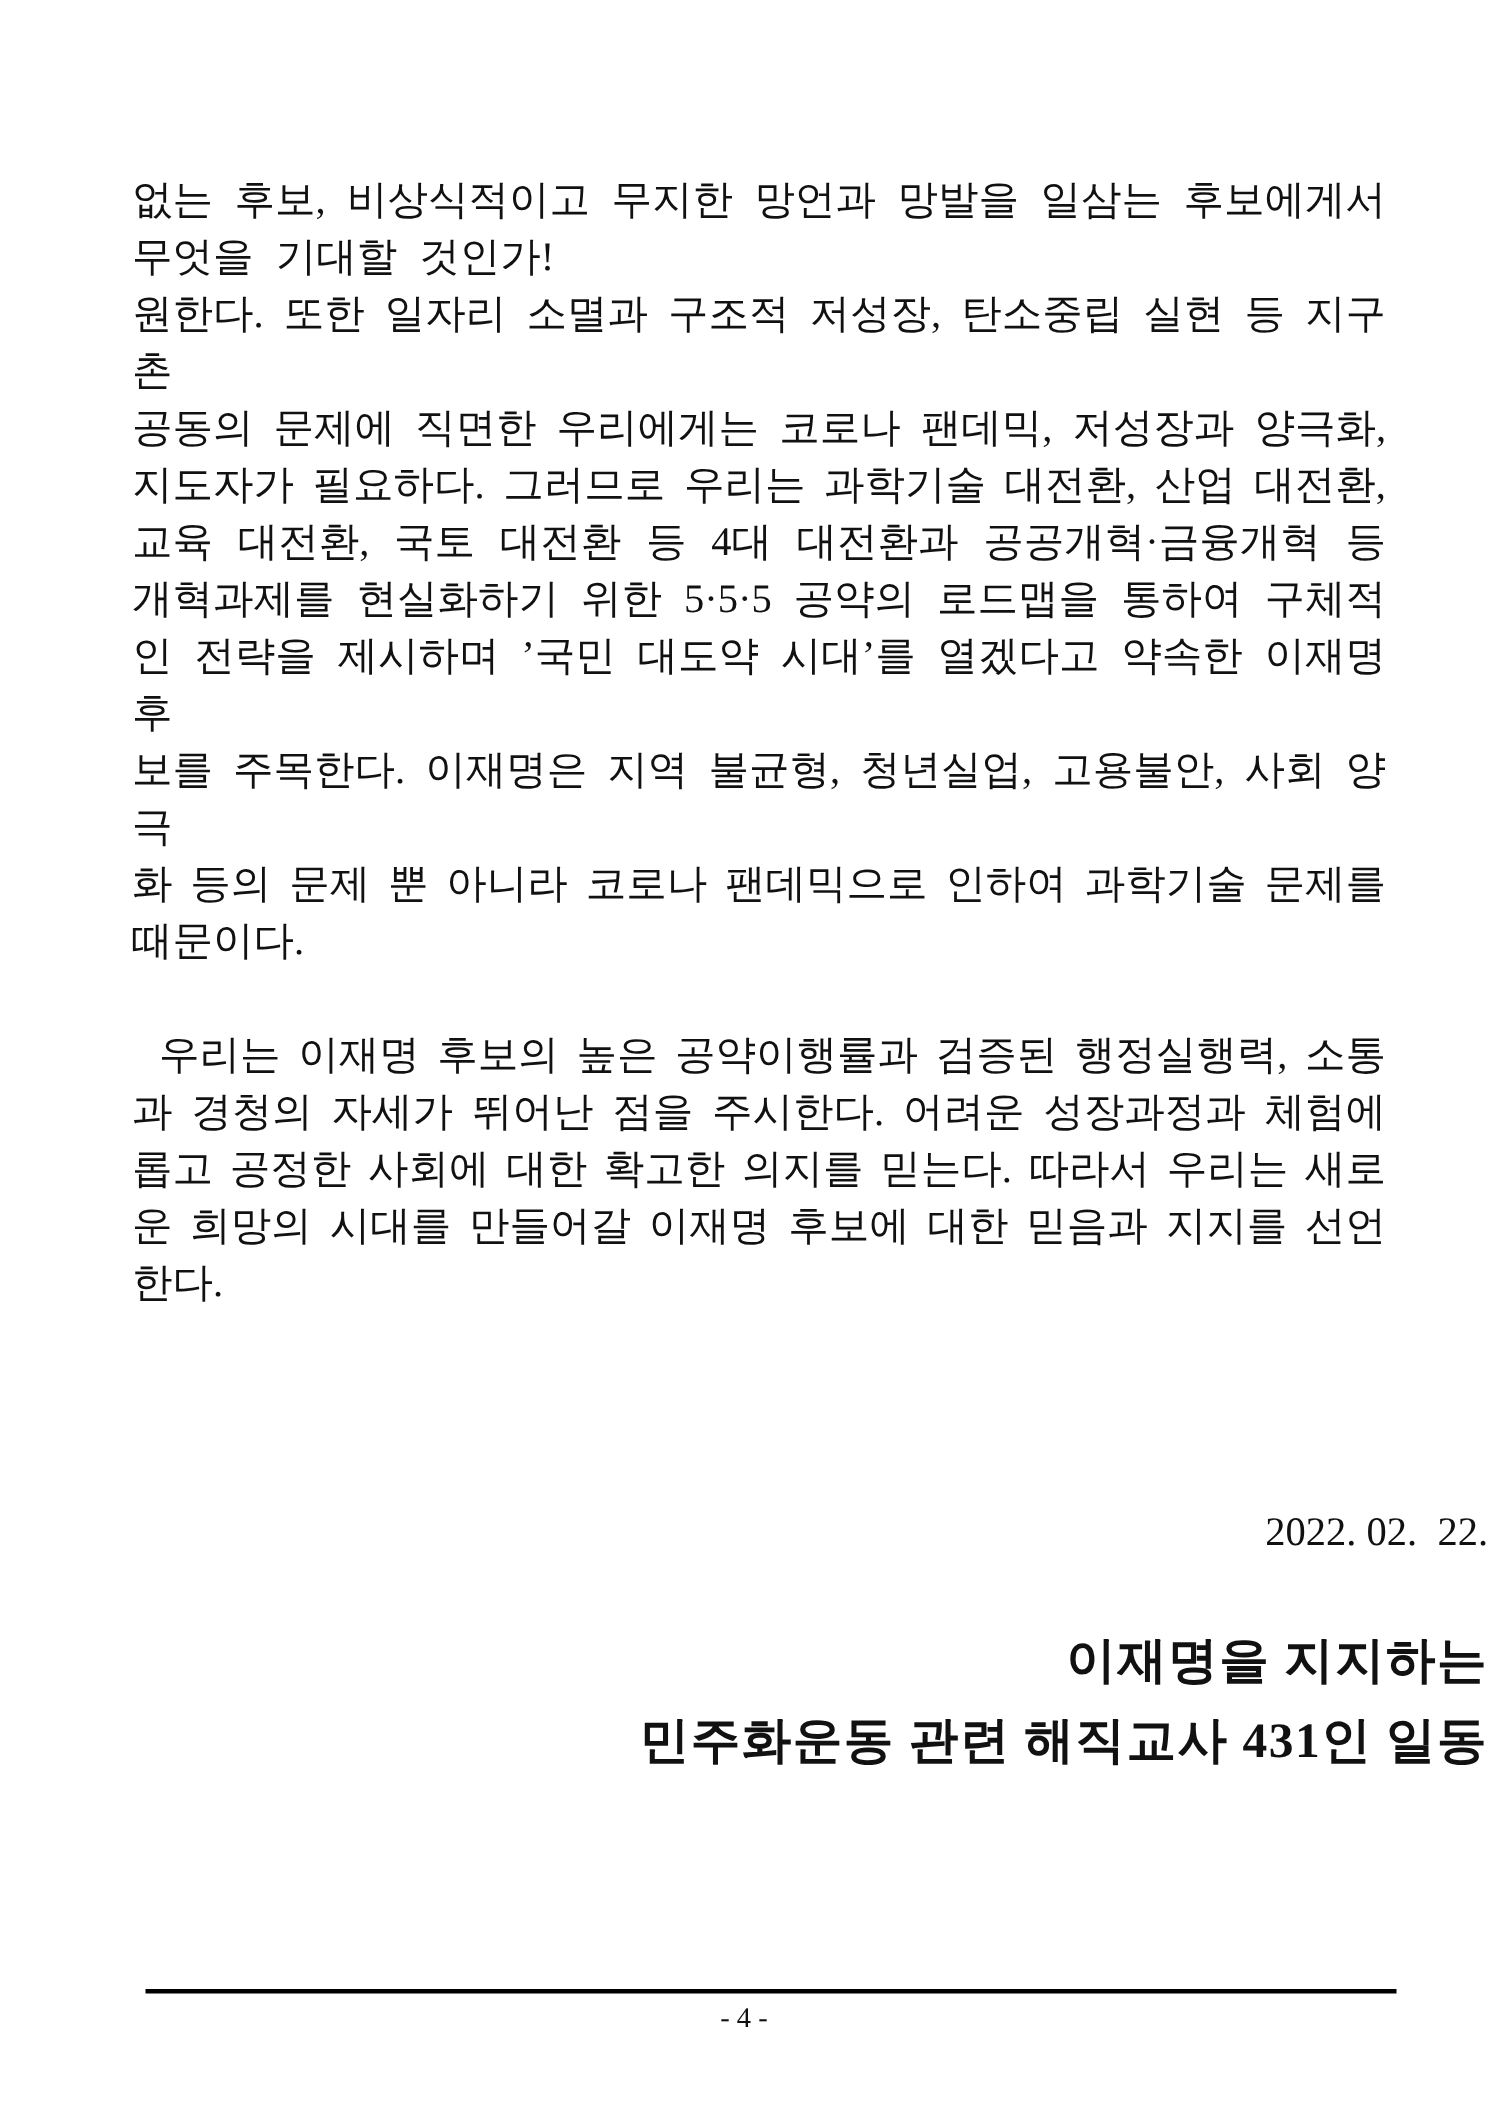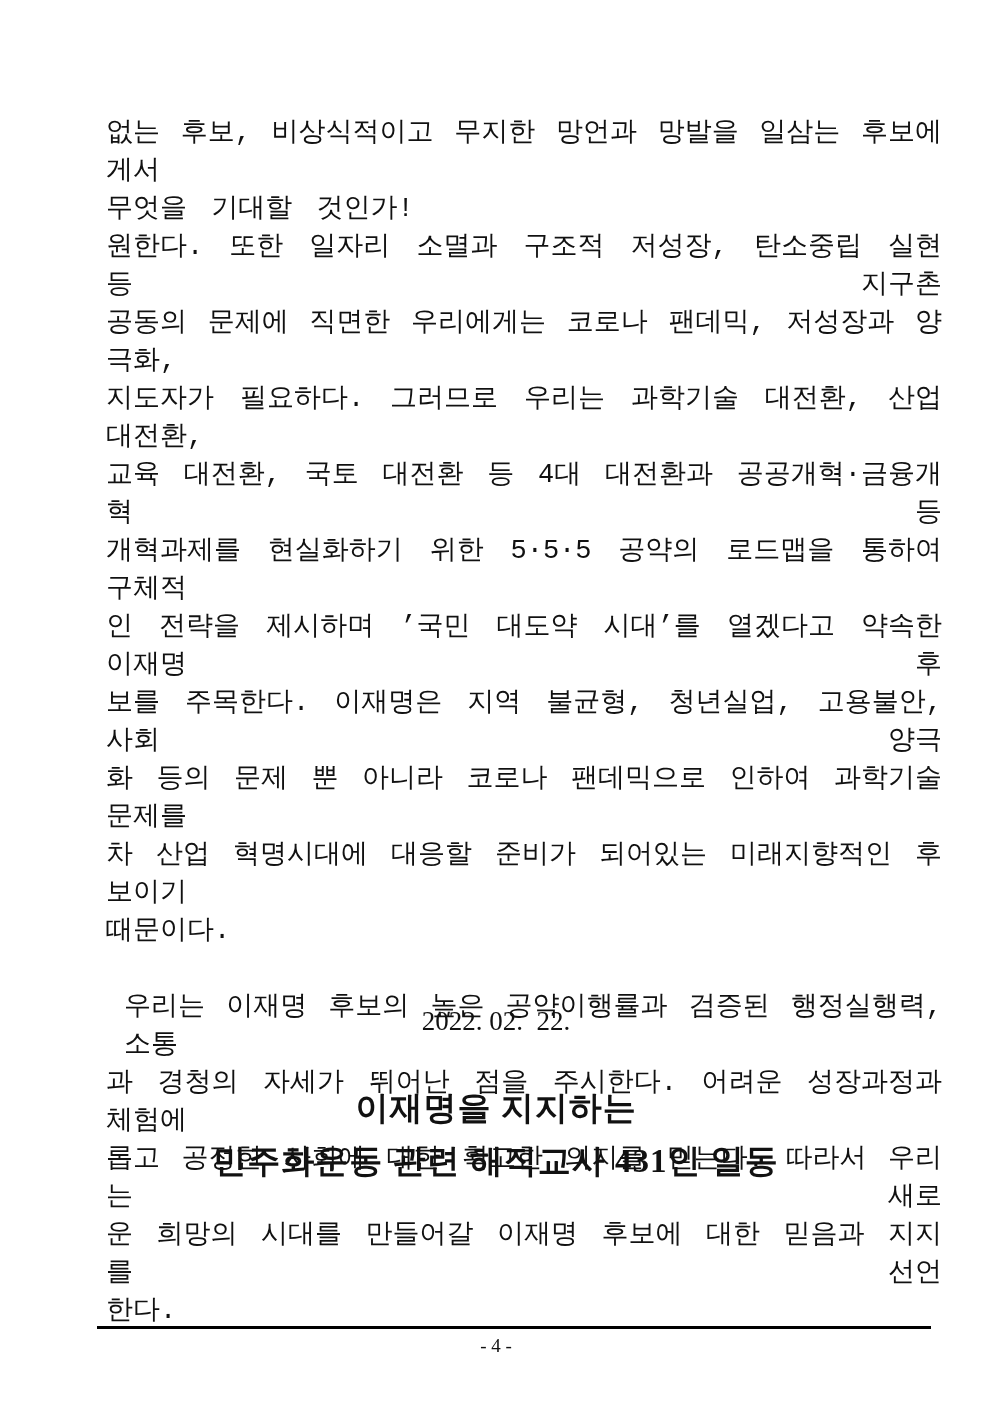--- a/index.html
+++ b/index.html
@@ -11,27 +11,26 @@
     position: relative;
     width: 992px;
     height: 1403px;
     background: #ffffff;
     overflow: hidden;
     font-family: "Liberation Serif", "DejaVu Serif", serif;
     color: #111111;
   }
   .body-text {
     position: absolute;
-    left: 106px;
+    left: 88px;
     top: 114px;
     width: 836px;
     font-size: 27px;
     line-height: 38px;
     letter-spacing: 0px;
-    font-family: Liberation Mono, monospace;
   }
   .line {
     width: auto;
   }
   
   .jl {
     text-align: justify;
     text-align-last: justify;
     word-spacing: 4px;
   }
@@ -44,31 +43,31 @@
   .ind28 { padding-left: 28px; }
   .ind18 { padding-left: 18px; }
   .para-gap {
     height: 38px;
   }
   .date-line {
     position: absolute;
     left: 0;
     top: 1002px;
     width: 992px;
-    text-align: center;
+    text-align: right;
     font-size: 27px;
     line-height: 38px;
     white-space: pre;
   }
   .signature-block {
     position: absolute;
     left: 0;
     top: 1082px;
     width: 992px;
-    text-align: center;
+    text-align: right;
     font-size: 33px;
     line-height: 53px;
     font-weight: 600;
     letter-spacing: 1px;
   }
   .footer-rule {
     position: absolute;
     left: 97px;
     top: 1326px;
     width: 834px;
@@ -95,21 +94,20 @@
     <div class="line jl">없는 후보, 비상식적이고 무지한 망언과 망발을 일삼는 후보에게서</div>
     <div class="line ll">무엇을 기대할 것인가!</div>
     <div class="line jl">원한다. 또한 일자리 소멸과 구조적 저성장, 탄소중립 실현 등 지구촌</div>
     <div class="line jl">공동의 문제에 직면한 우리에게는 코로나 팬데믹, 저성장과 양극화,</div>
     <div class="line jl">지도자가 필요하다. 그러므로 우리는 과학기술 대전환, 산업 대전환,</div>
     <div class="line jl">교육 대전환, 국토 대전환 등 4대 대전환과 공공개혁·금융개혁 등</div>
     <div class="line jl">개혁과제를 현실화하기 위한 5·5·5 공약의 로드맵을 통하여 구체적</div>
     <div class="line jl">인 전략을 제시하며 ’국민 대도약 시대’를 열겠다고 약속한 이재명 후</div>
     <div class="line jl">보를 주목한다. 이재명은 지역 불균형, 청년실업, 고용불안, 사회 양극</div>
     <div class="line jl">화 등의 문제 뿐 아니라 코로나 팬데믹으로 인하여 과학기술 문제를</div>
-    <div class="line jl">차 산업 혁명시대에 대응할 준비가 되어있는 미래지향적인 후보이기</div>
     <div class="line ll">때문이다.</div>
     <div class="para-gap"></div>
     <div class="line jl ind18">우리는 이재명 후보의 높은 공약이행률과 검증된 행정실행력, 소통</div>
     <div class="line jl">과 경청의 자세가 뛰어난 점을 주시한다. 어려운 성장과정과 체험에</div>
     <div class="line jl">롭고 공정한 사회에 대한 확고한 의지를 믿는다. 따라서 우리는 새로</div>
     <div class="line jl">운 희망의 시대를 만들어갈 이재명 후보에 대한 믿음과 지지를 선언</div>
     <div class="line ll">한다.</div>
   </div>
 
   <div class="date-line">2022. 02.  22.</div>

